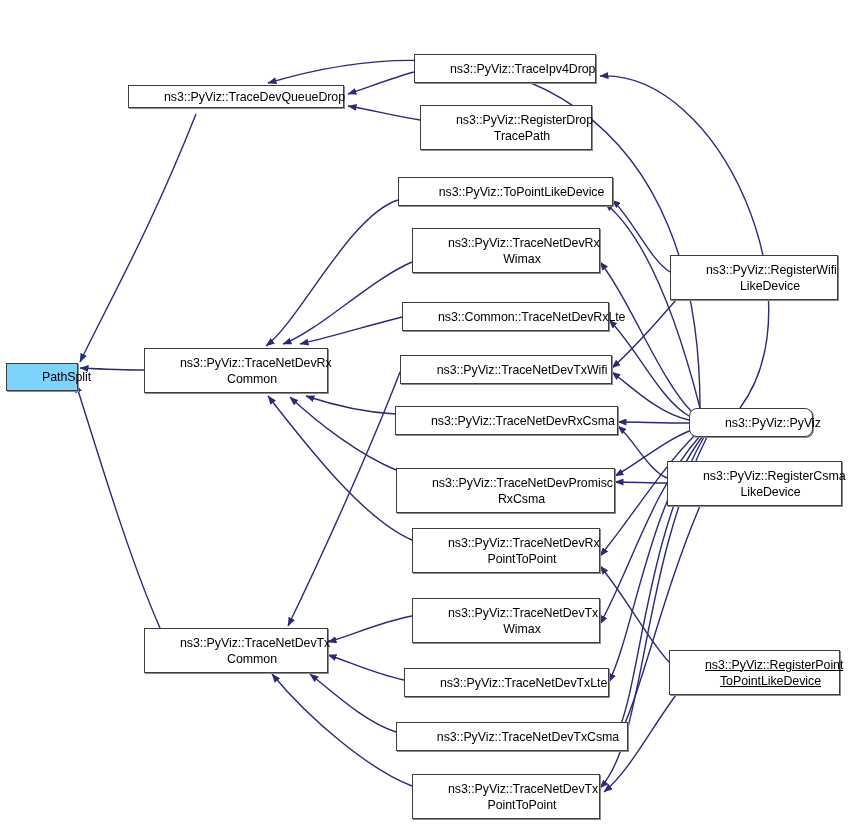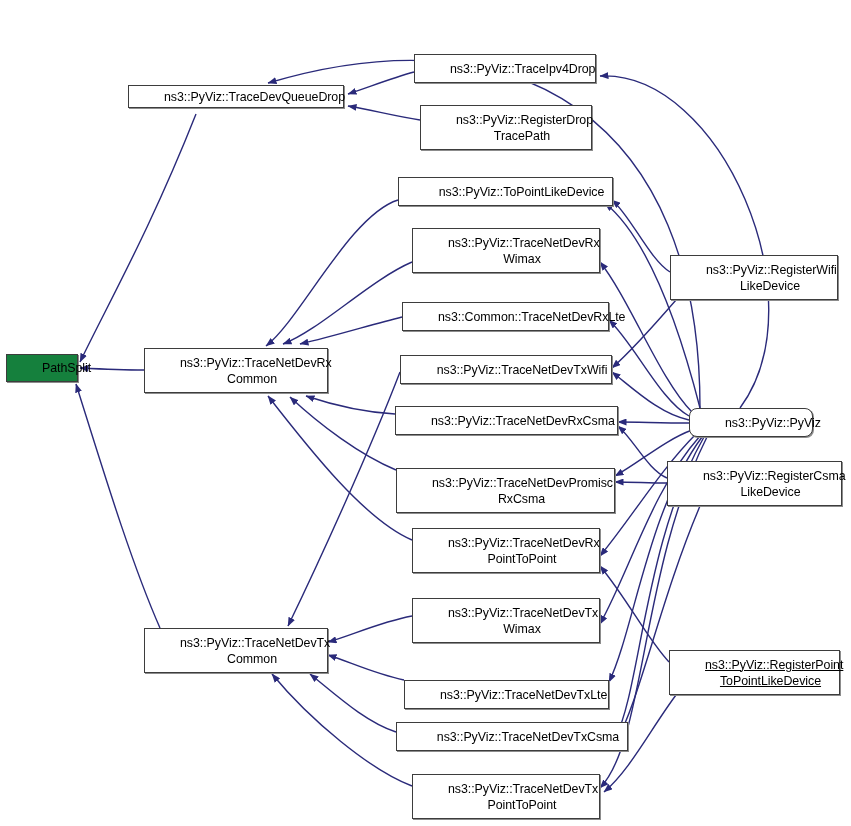--- a/index.html
+++ b/index.html
@@ -33,21 +33,22 @@
     display: flex;
     align-items: center;
     justify-content: center;
     text-align: center;
     white-space: pre-line;
     letter-spacing: -0.05px;
     box-shadow: 1px 1px 0 0 #8c8c8c;
     padding-left: 32px;
   }
   .node-box.shaded {
-    background: #15803d;
+    background: #7dd3fc;
+    margin-top: 9px;
   }
   .node-label {
     display: block;
     width: 100%;
     padding: 0 3px;
     box-sizing: border-box;
   }
 </style>
 </head>
 <body>
@@ -113,21 +114,21 @@
 Wimax</span></div>
       <div class="node-box" style="left: 402px; top: 302px; width: 207px; height: 29px;"><span class="node-label">ns3::Common::TraceNetDevRxLte</span></div>
       <div class="node-box" style="left: 400px; top: 355px; width: 212px; height: 29px;"><span class="node-label">ns3::PyViz::TraceNetDevTxWifi</span></div>
       <div class="node-box" style="left: 395px; top: 406px; width: 223px; height: 29px;"><span class="node-label">ns3::PyViz::TraceNetDevRxCsma</span></div>
       <div class="node-box" style="left: 396px; top: 458px; width: 219px; height: 45px; margin-top: 10px;"><span class="node-label">ns3::PyViz::TraceNetDevPromisc
 RxCsma</span></div>
       <div class="node-box" style="left: 412px; top: 528px; width: 188px; height: 45px;"><span class="node-label">ns3::PyViz::TraceNetDevRx
 PointToPoint</span></div>
       <div class="node-box" style="left: 412px; top: 598px; width: 188px; height: 45px;"><span class="node-label">ns3::PyViz::TraceNetDevTx
 Wimax</span></div>
-      <div class="node-box" style="left: 404px; top: 668px; width: 205px; height: 29px; margin-top: 12px;"><span class="node-label">ns3::PyViz::TraceNetDevTxLte</span></div>
+      <div class="node-box" style="left: 404px; top: 668px; width: 205px; height: 29px;"><span class="node-label">ns3::PyViz::TraceNetDevTxLte</span></div>
       <div class="node-box" style="left: 396px; top: 722px; width: 232px; height: 29px;"><span class="node-label">ns3::PyViz::TraceNetDevTxCsma</span></div>
       <div class="node-box" style="left: 412px; top: 774px; width: 188px; height: 45px;"><span class="node-label">ns3::PyViz::TraceNetDevTx
 PointToPoint</span></div>
       <div class="node-box" style="left: 670px; top: 255px; width: 168px; height: 45px;"><span class="node-label">ns3::PyViz::RegisterWifi
 LikeDevice</span></div>
       <div class="node-box" style="left: 689px; top: 408px; width: 124px; height: 29px; border-radius: 8px;"><span class="node-label">ns3::PyViz::PyViz</span></div>
       <div class="node-box" style="left: 667px; top: 461px; width: 175px; height: 45px; text-align: center;"><span class="node-label">ns3::PyViz::RegisterCsma
 LikeDevice</span></div>
       <div class="node-box" style="left: 669px; top: 650px; width: 171px; height: 45px; text-decoration: underline;"><span class="node-label">ns3::PyViz::RegisterPoint
 ToPointLikeDevice</span></div>

